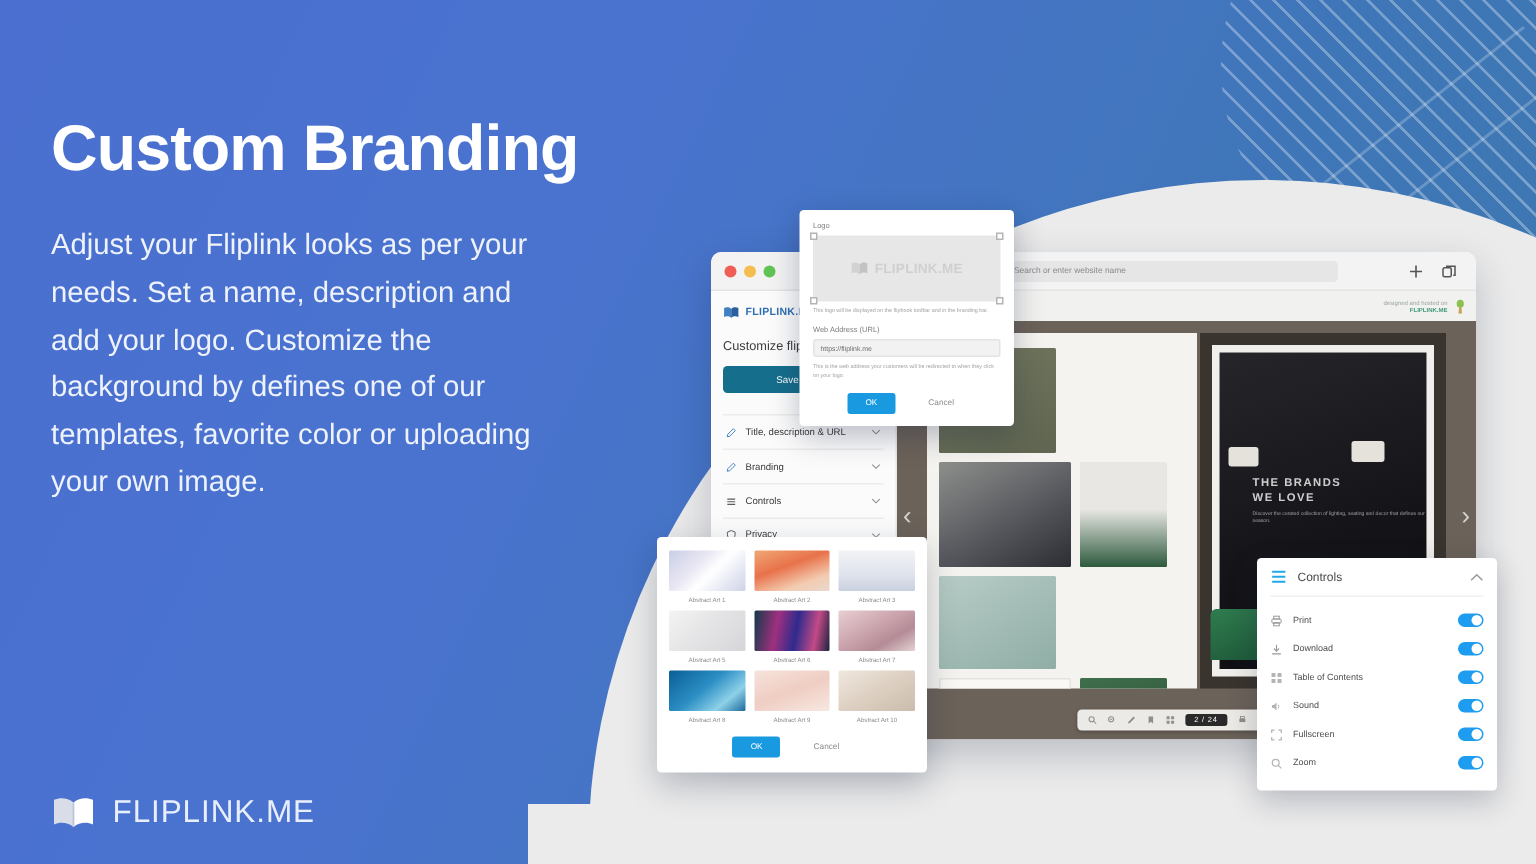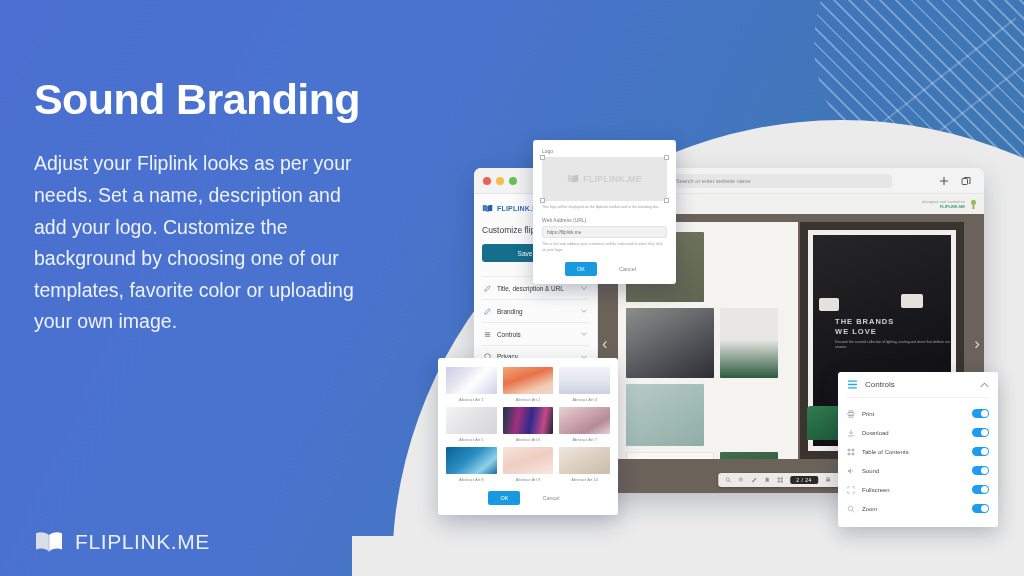--- a/index.html
+++ b/index.html
@@ -237,22 +237,22 @@
 
 <div class="stage">
 
   <div class="bg-stripes"></div>
   <div class="bg-line-a"></div>
   <div class="bg-line-b"></div>
   <div class="bg-blob"></div>
   <div class="bg-bottom"></div>
 
   <div class="copy">
-    <div class="headline">Sound Branding</div>
-    <div class="body-copy">Adjust your Fliplink looks as per your needs. Set a name, description and add your logo. Customize the background by choosing one of our templates, favorite color or uploading your own image.</div>
+    <div class="headline">Custom Branding</div>
+    <div class="body-copy">Adjust your Fliplink looks as per your needs. Set a name, description and add your logo. Customize the background by defines one of our templates, favorite color or uploading your own image.</div>
   </div>
 
   <div class="logo-lockup">
     <svg width="30" height="24" viewBox="0 0 30 24">
       <path d="M15 5 C11 1.6 6 1.6 2 3.2 L2 19.6 C6 18 11 18 15 21.4 Z" fill="#d8dde8"></path>
       <path d="M15 5 C19 1.6 24 1.6 28 3.2 L28 19.6 C24 18 19 18 15 21.4 Z" fill="#ffffff"></path>
       <path d="M15 5 L15 21.4" stroke="#b9c2d6" stroke-width="1.1"></path>
     </svg>
     <span class="logo-text">FLIPLINK.ME</span>
   </div>

